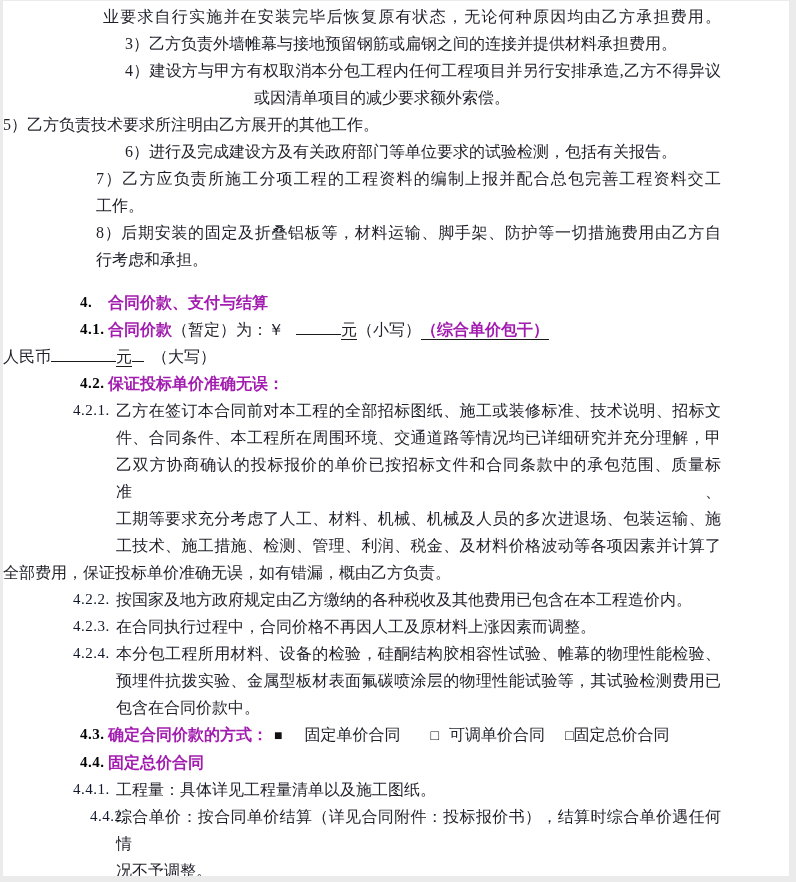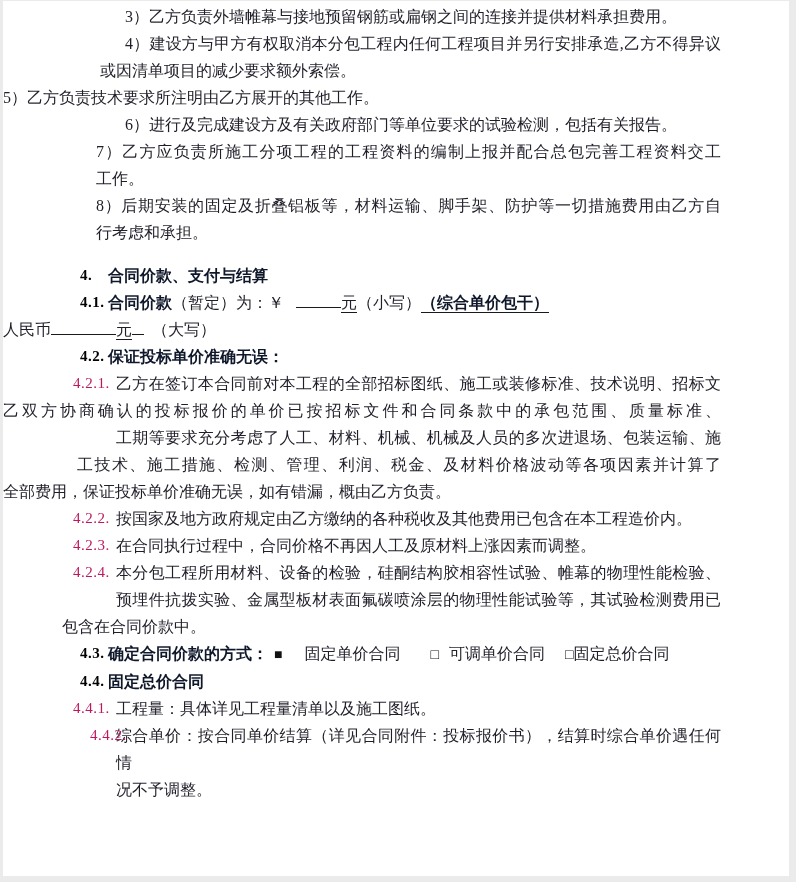--- a/index.html
+++ b/index.html
@@ -31,56 +31,58 @@
   }
   .line.just{
     text-align:justify;
     text-align-last:justify;
   }
   .num{
     position:absolute;
     top:0;
     font-size:15px;
     letter-spacing:0.5px;
-    color:#be185d;
+    color:#0f172a;
   }
   .num.b{font-weight:bold;color:#000;}
-  .b{font-weight:bold;color:#0f172a;}
+  .b{font-weight:bold;color:#a21caf;}
   .u{border-bottom:1.4px solid #1a1a1a;padding-bottom:1px;}
   .blank{display:inline-block;height:17px;border-bottom:1.4px solid #1a1a1a;}
   .gap{display:inline-block;height:1px;}
   .cb{font-size:14px;color:#111;}
 </style>
 </head>
 <body>
 
 <div class="page">
   <div class="doc">
+      <div class="line just" style="margin-left: 100px;"><span>业要求自行实施并在安装完毕后恢复原有状态，无论何种原因均由乙方承担费用。</span></div>
       <div class="line" style="margin-left: 122px;"><span>3）乙方负责外墙帷幕与接地预留钢筋或扁钢之间的连接并提供材料承担费用。</span></div>
       <div class="line just" style="margin-left: 122px;"><span>4）建设方与甲方有权取消本分包工程内任何工程项目并另行安排承造,乙方不得异议</span></div>
-      <div class="line" style="margin-left: 97px;"><span>或因清单项目的减少要求额外索偿。</span></div>
+      <div class="line" style="margin-left: 40px; text-align: center;"><span>或因清单项目的减少要求额外索偿。</span></div>
       <div class="line" style=""><span>5）乙方负责技术要求所注明由乙方展开的其他工作。</span></div>
       <div class="line" style="margin-left: 122px;"><span>6）进行及完成建设方及有关政府部门等单位要求的试验检测，包括有关报告。</span></div>
       <div class="line just" style="margin-left: 93px;"><span>7）乙方应负责所施工分项工程的工程资料的编制上报并配合总包完善工程资料交工</span></div>
       <div class="line" style="margin-left: 93px;"><span>工作。</span></div>
       <div class="line just" style="margin-left: 93px;"><span>8）后期安装的固定及折叠铝板等，材料运输、脚手架、防护等一切措施费用由乙方自</span></div>
       <div class="line" style="margin-left: 93px;"><span>行考虑和承担。</span></div>
       <div class="line" style="margin-left: 105px; margin-top: 16px;"><span class="num b" style="left: -28px;">4.</span><span class="b">合同价款、支付与结算</span></div>
       <div class="line" style="margin-left: 105px;"><span class="num b" style="left: -28px;">4.1.</span><span class="b">合同价款</span><span>（暂定）为：￥</span><span class="gap" style="width: 12px;"></span><span class="blank" style="width: 45px;"></span><span class="u">元</span><span>（小写）</span><span class="b u">（综合单价包干）</span></div>
       <div class="line" style=""><span>人民币</span><span class="blank" style="width: 65px;"></span><span class="u">元</span><span class="blank" style="width: 12px;"></span><span class="gap" style="width: 8px;"></span><span>（大写）</span></div>
       <div class="line" style="margin-left: 105px;"><span class="num b" style="left: -28px;">4.2.</span><span class="b">保证投标单价准确无误：</span></div>
       <div class="line just" style="margin-left: 113px;"><span class="num" style="left: -43px;">4.2.1.</span><span>乙方在签订本合同前对本工程的全部招标图纸、施工或装修标准、技术说明、招标文</span></div>
-      <div class="line just" style=""><span>乙双方协商确认的投标报价的单价已按招标文件和合同条款中的承包范围、质量标准、</span></div>
+      <div class="line just" style="margin-left: 113px;"><span>件、合同条件、本工程所在周围环境、交通道路等情况均已详细研究并充分理解，甲</span></div>
+      <div class="line just" style="margin-left: 113px;"><span>乙双方协商确认的投标报价的单价已按招标文件和合同条款中的承包范围、质量标准、</span></div>
       <div class="line just" style="margin-left: 113px;"><span>工期等要求充分考虑了人工、材料、机械、机械及人员的多次进退场、包装运输、施</span></div>
-      <div class="line just" style="margin-left: 74px; font-family: Liberation Serif, serif;"><span>工技术、施工措施、检测、管理、利润、税金、及材料价格波动等各项因素并计算了</span></div>
+      <div class="line just" style="margin-left: 113px; font-family: Liberation Serif, serif;"><span>工技术、施工措施、检测、管理、利润、税金、及材料价格波动等各项因素并计算了</span></div>
       <div class="line" style=""><span>全部费用，保证投标单价准确无误，如有错漏，概由乙方负责。</span></div>
       <div class="line" style="margin-left: 113px;"><span class="num" style="left: -43px;">4.2.2.</span><span>按国家及地方政府规定由乙方缴纳的各种税收及其他费用已包含在本工程造价内。</span></div>
       <div class="line" style="margin-left: 113px;"><span class="num" style="left: -43px;">4.2.3.</span><span>在合同执行过程中，合同价格不再因人工及原材料上涨因素而调整。</span></div>
       <div class="line just" style="margin-left: 113px;"><span class="num" style="left: -43px;">4.2.4.</span><span>本分包工程所用材料、设备的检验，硅酮结构胶相容性试验、帷幕的物理性能检验、</span></div>
       <div class="line just" style="margin-left: 113px;"><span>预埋件抗拨实验、金属型板材表面氟碳喷涂层的物理性能试验等，其试验检测费用已</span></div>
-      <div class="line" style="margin-left: 59px;"><span>包含在合同价款中。</span></div>
+      <div class="line" style="margin-left: 113px;"><span>包含在合同价款中。</span></div>
       <div class="line" style="margin-left: 105px;"><span class="num b" style="left: -28px;">4.3.</span><span class="b">确定合同价款的方式：</span><span class="gap" style="width: 6px;"></span><span class="cb">■</span><span class="gap" style="width: 22px;"></span><span>固定单价合同</span><span class="gap" style="width: 30px;"></span><span class="cb">□</span><span class="gap" style="width: 10px;"></span><span>可调单价合同</span><span class="gap" style="width: 20px;"></span><span class="cb">□</span><span>固定总价合同</span></div>
       <div class="line" style="margin-left: 105px;"><span class="num b" style="left: -28px;">4.4.</span><span class="b">固定总价合同</span></div>
       <div class="line" style="margin-left: 113px;"><span class="num" style="left: -43px;">4.4.1.</span><span>工程量：具体详见工程量清单以及施工图纸。</span></div>
       <div class="line just" style="margin-left: 113px;"><span class="num" style="left: -43px; margin-left: 17px;">4.4.2.</span><span>综合单价：按合同单价结算（详见合同附件：投标报价书），结算时综合单价遇任何情</span></div>
       <div class="line" style="margin-left: 113px;"><span>况不予调整。</span></div>
     </div>
 </div>
 
 </body></html>

